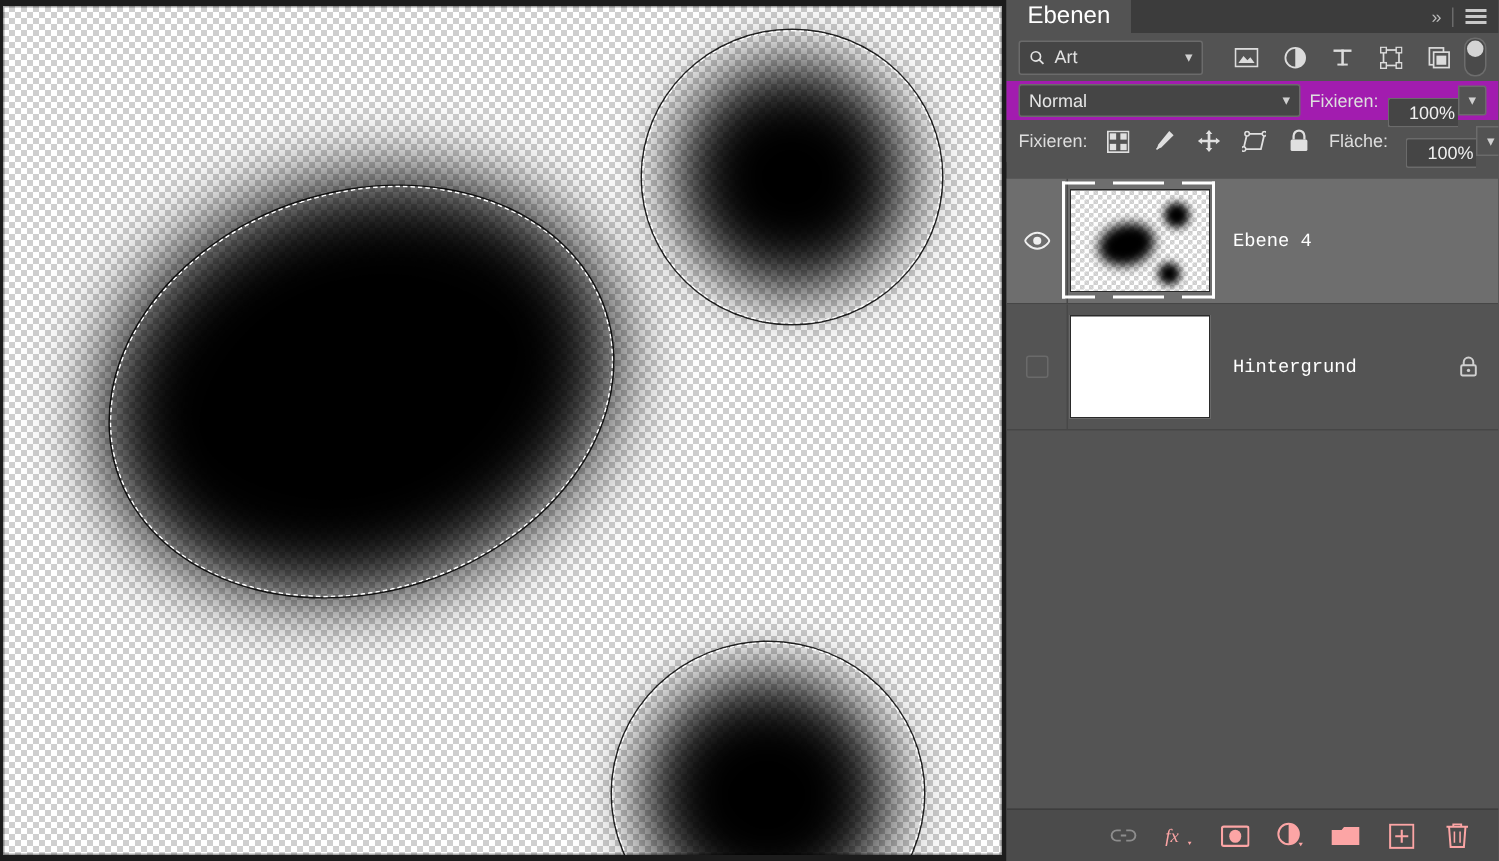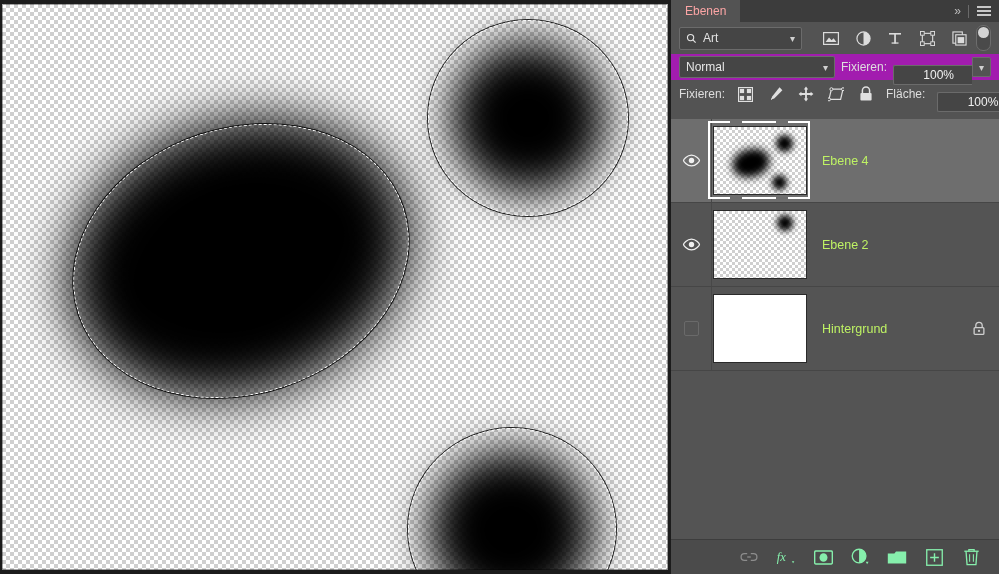--- a/index.html
+++ b/index.html
@@ -29,21 +29,21 @@
         border:1px dashed #ffffff;
         box-shadow:0 0 0 1px rgba(0,0,0,.85);}
   .ants.a1{left:68px;top:124px;width:340px;height:264px;transform:rotate(-18deg);}
   .ants.a2{left:426px;top:16px;width:198px;height:194px;}
   .ants.a3{left:406px;top:424px;width:206px;height:200px;}
 
   
   #panel{position:absolute;left:671px;top:0;width:328px;height:574px;background:#535353;}
 
   .tabbar{position:relative;height:22px;background:#3c3c3c;display:flex;align-items:stretch;}
-  .tab{display:flex;align-items:center;padding:0 14px;font-size:12px;color:#fca5a5;background:#535353;}
+  .tab{display:flex;align-items:center;padding:0 14px;font-size:16px;color:#ffffff;background:#535353;}
   .tab.active{background:#535353;}
   .tabbar-spacer{flex:1;background:#3c3c3c;}
   .tab-icons{display:flex;align-items:center;gap:8px;padding:0 8px;background:#3c3c3c;}
   .chev2{color:#bdbdbd;font-size:12px;letter-spacing:-1px;}
   .vrule{width:1px;height:13px;background:#6a6a6a;}
   .burger{display:inline-block;width:14px;height:11px;
           background:linear-gradient(#c8c8c8,#c8c8c8) 0 0/14px 2px no-repeat,
                      linear-gradient(#c8c8c8,#c8c8c8) 0 4px/14px 2px no-repeat,
                      linear-gradient(#c8c8c8,#c8c8c8) 0 8px/14px 2px no-repeat;}
 
@@ -57,21 +57,21 @@
           position:relative;}
   .toggle::after{content:"";position:absolute;left:1px;top:1px;width:11px;height:11px;border-radius:50%;background:#d4d4d4;}
 
   .row-blend{display:flex;align-items:center;height:26px;padding:0 8px;gap:6px;background:#a21caf;}
   .blendsel{display:flex;align-items:center;width:190px;height:20px;background:#454545;border:1px solid #6b6b6b;
             border-radius:2px;padding:0 6px;color:#e6e6e6;font-size:12px;}
   .blendsel .cv{margin-left:auto;font-size:10px;color:#d0d0d0;}
   .lbl{font-size:12px;color:#dedede;white-space:nowrap;}
   .numfield{display:flex;align-items:center;height:20px;}
   .numval{background:#454545;border:1px solid #6b6b6b;border-right:none;border-radius:2px 0 0 2px;
-          height:18px;min-width:42px;padding:0 18px;display:flex;align-items:center;justify-content:flex-end;
+          height:18px;min-width:42px;padding:0 2px;display:flex;align-items:center;justify-content:flex-end;
           font-size:12px;color:#f0f0f0;margin-top:16px;}
   .numcv{background:#535353;border:1px solid #6b6b6b;border-radius:0 2px 2px 0;height:18px;width:17px;
          display:flex;align-items:center;justify-content:center;font-size:10px;color:#d0d0d0;}
 
   .row-lock{display:flex;align-items:center;height:28px;padding:0 8px;gap:12px;background:#535353;}
   .lock-icons{display:flex;align-items:center;gap:13px;}
   .li{width:17px;height:17px;display:flex;align-items:center;justify-content:center;color:#e0e0e0;}
 
   #layer-list{position:absolute;left:0;top:119px;right:0;bottom:34px;background:#545454;overflow:hidden;}
   .layer-row{position:relative;height:83px;display:flex;align-items:center;
@@ -85,27 +85,27 @@
   .thumb{width:94px;height:69px;border:1px solid #2a2a2a;box-sizing:border-box;position:relative;overflow:hidden;
          background-color:#fff;
          background-image:
            linear-gradient(45deg,#cfcfcf 25%,transparent 25%,transparent 75%,#cfcfcf 75%),
            linear-gradient(45deg,#cfcfcf 25%,transparent 25%,transparent 75%,#cfcfcf 75%);
          background-size:6px 6px;background-position:0 0,3px 3px;}
   .thumb.white{background:#fff;background-image:none;}
   .selframe{position:absolute;left:-4px;top:-5px;width:102px;height:78px;pointer-events:none;}
   .selframe i{position:absolute;background:#fff;}
   .tb{position:absolute;border-radius:50%;background:#000;}
-  .lname{flex:1;font-size:12.5px;color:#bef264;padding-left:14px;}
+  .lname{flex:1;font-size:12.5px;color:#ffffff;padding-left:14px;font-family:Liberation Mono, monospace;}
   .lockcell{width:40px;display:flex;align-items:center;justify-content:center;color:#cfcfcf;}
 
   #bottombar{position:absolute;left:0;right:0;bottom:0;height:34px;background:#4b4b4b;
              border-top:1px solid #3d3d3d;display:flex;align-items:center;justify-content:flex-end;
              gap:17px;padding-right:18px;}
-  .bi{width:20px;height:20px;display:flex;align-items:center;justify-content:center;color:#86efac;}
+  .bi{width:20px;height:20px;display:flex;align-items:center;justify-content:center;color:#fca5a5;}
   .bi.dim{color:#8d8d8d;}
 </style>
 </head>
 <body>
 
 <div id="app">
 
   <div id="doc-area">
     <div id="canvas">
       <div class="blob b1"></div>
@@ -260,35 +260,20 @@
               <i style="right:0;bottom:0;width:22px;height:2px"></i>
               <i style="left:34px;top:0;width:34px;height:2px"></i>
               <i style="left:34px;bottom:0;width:34px;height:2px"></i>
             </div>
           </div>
           <div class="lname">Ebene 4</div>
           <div class="lockcell"></div>
         </div>
         <div class="layer-row">
           <div class="eyecell">
-            <svg class="eye" viewBox="0 0 20 14">
-              <path d="M10 1.2 C15 1.2 18.6 6 18.6 7 C18.6 8 15 12.8 10 12.8 C5 12.8 1.4 8 1.4 7 C1.4 6 5 1.2 10 1.2 Z" fill="none" stroke="#efefef" stroke-width="1.4"></path>
-              <circle cx="10" cy="7" r="2.9" fill="#efefef"></circle>
-            </svg>
-          </div>
-          <div class="thumbwrap">
-            <div class="thumb">
-              <div class="tb" style="left: 63px; top: 4px; width: 16px; height: 16px; filter: blur(3px);"></div>
-            </div>
-          </div>
-          <div class="lname">Ebene 2</div>
-          <div class="lockcell"></div>
-        </div>
-        <div class="layer-row">
-          <div class="eyecell">
             <span class="eyebox"></span>
           </div>
           <div class="thumbwrap">
             <div class="thumb white"></div>
           </div>
           <div class="lname">Hintergrund</div>
           <div class="lockcell">
             <svg width="14" height="15" viewBox="0 0 14 16">
               <path d="M3.6 7 L3.6 4.8 A3.4 3.4 0 0 1 10.4 4.8 L10.4 7" fill="none" stroke="#cfcfcf" stroke-width="1.4"></path>
               <rect x="1.8" y="7" width="10.4" height="7.2" rx="1" fill="none" stroke="#cfcfcf" stroke-width="1.4"></rect>

